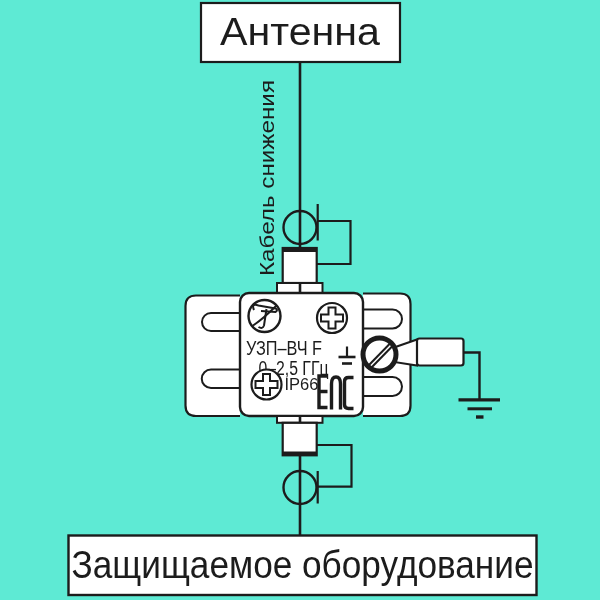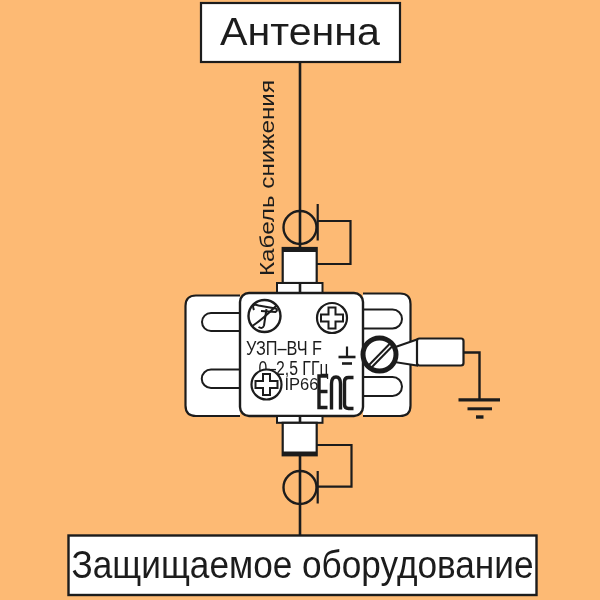--- a/index.html
+++ b/index.html
@@ -1,16 +1,16 @@
 <!DOCTYPE html>
 <html><head>
 <meta charset="utf-8">
 <style>
   html,body{margin:0;padding:0;background:#ffffff;}
-  .stage{position:relative;width:600px;height:600px;background:#fdba74;overflow:hidden;}
+  .stage{position:relative;width:600px;height:600px;background:#5eead4;overflow:hidden;}
   svg{display:block;}
   svg text{font-family:"Liberation Sans","DejaVu Sans",sans-serif;fill:#1c1c1c;}
   .big-label{font-size:38px;}
   .cable-label{font-size:21px;}
   .model-label{font-size:21px;}
   .freq-label{font-size:19.5px;}
   .ip-label{font-size:16.5px;}
 </style>
 </head>
 <body>

